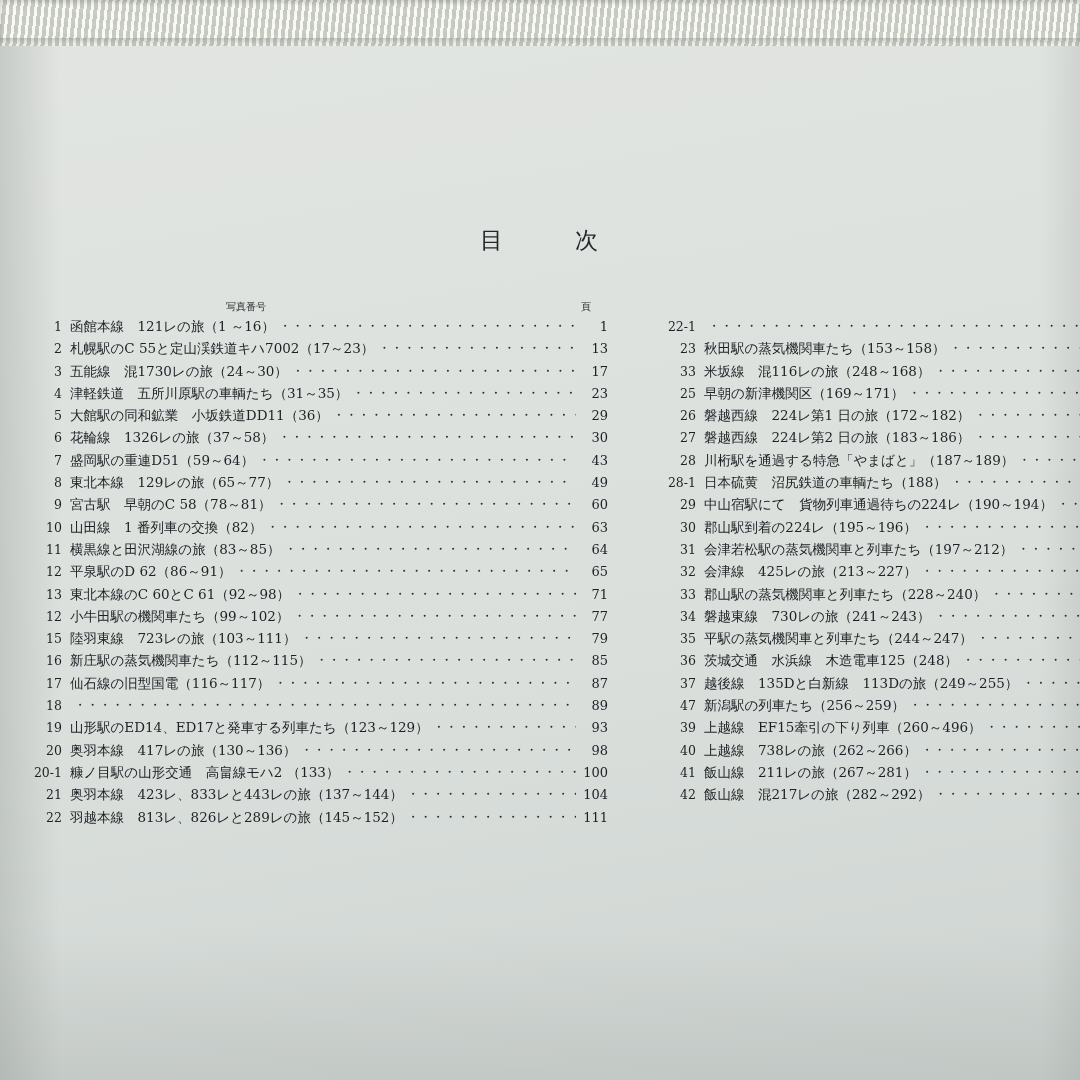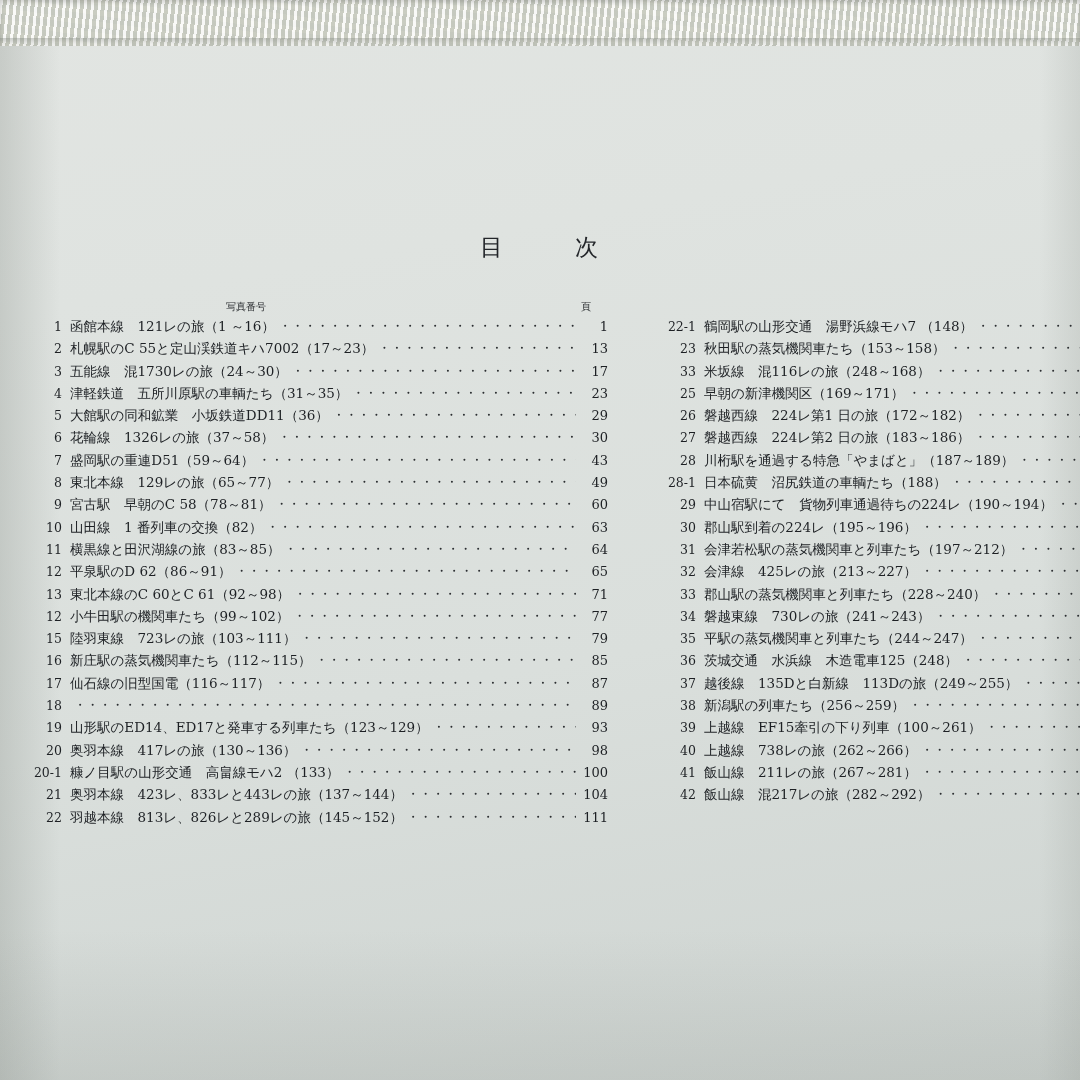--- a/index.html
+++ b/index.html
@@ -55,21 +55,21 @@
   #shade-right {
     position: absolute;
     right: 0; top: 46px;
     width: 40px; height: 1034px;
     background: linear-gradient(to left, rgba(150,156,150,0.22), rgba(150,156,150,0));
     pointer-events: none;
   }
 
   #doc-title {
     position: absolute;
-    top: 232px;
+    top: 225px;
     left: 0;
     width: 1080px;
     text-align: center;
     font-family: "DejaVu Serif", serif;
     font-size: 23px;
     letter-spacing: 2px;
     color: #23262a;
   }
   #doc-title .t1 { margin-right: 70px; }
 
@@ -295,21 +295,20 @@
           <span class="pg">111</span>
         </div>
       </div>
   </div>
 
   <div class="col" id="col-right">
     <div class="col-head"></div>
     <div id="right-entries">
         <div class="entry">
           <span class="num">22-1</span>
-          <span class="txt">鶴岡駅の山形交通　湯野浜線モハ7 （148）</span>
           <span class="dots">・・・・・・・・・・・・・・・・・・・・・・・・・・・・・・・・・・・・・・・・・・・・・・・・・・・・・・・・・・・・・・・・・・・・・・・・・・・・・・・・・・・・・・・・・・・・・・・・・・・・</span>
         </div>
         <div class="entry">
           <span class="num">23</span>
           <span class="txt">秋田駅の蒸気機関車たち（153～158）</span>
           <span class="dots">・・・・・・・・・・・・・・・・・・・・・・・・・・・・・・・・・・・・・・・・・・・・・・・・・・・・・・・・・・・・・・・・・・・・・・・・・・・・・・・・・・・・・・・・・・・・・・・・・・・・</span>
         </div>
         <div class="entry">
           <span class="num">33</span>
           <span class="txt">米坂線　混116レの旅（248～168）</span>
@@ -379,27 +378,27 @@
           <span class="num">36</span>
           <span class="txt">茨城交通　水浜線　木造電車125（248）</span>
           <span class="dots">・・・・・・・・・・・・・・・・・・・・・・・・・・・・・・・・・・・・・・・・・・・・・・・・・・・・・・・・・・・・・・・・・・・・・・・・・・・・・・・・・・・・・・・・・・・・・・・・・・・・</span>
         </div>
         <div class="entry">
           <span class="num">37</span>
           <span class="txt">越後線　135Dと白新線　113Dの旅（249～255）</span>
           <span class="dots">・・・・・・・・・・・・・・・・・・・・・・・・・・・・・・・・・・・・・・・・・・・・・・・・・・・・・・・・・・・・・・・・・・・・・・・・・・・・・・・・・・・・・・・・・・・・・・・・・・・・</span>
         </div>
         <div class="entry">
-          <span class="num">38</span>
+          <span class="num">47</span>
           <span class="txt">新潟駅の列車たち（256～259）</span>
           <span class="dots">・・・・・・・・・・・・・・・・・・・・・・・・・・・・・・・・・・・・・・・・・・・・・・・・・・・・・・・・・・・・・・・・・・・・・・・・・・・・・・・・・・・・・・・・・・・・・・・・・・・・</span>
         </div>
         <div class="entry">
           <span class="num">39</span>
-          <span class="txt">上越線　EF15牽引の下り列車（100～261）</span>
+          <span class="txt">上越線　EF15牽引の下り列車（260～496）</span>
           <span class="dots">・・・・・・・・・・・・・・・・・・・・・・・・・・・・・・・・・・・・・・・・・・・・・・・・・・・・・・・・・・・・・・・・・・・・・・・・・・・・・・・・・・・・・・・・・・・・・・・・・・・・</span>
         </div>
         <div class="entry">
           <span class="num">40</span>
           <span class="txt">上越線　738レの旅（262～266）</span>
           <span class="dots">・・・・・・・・・・・・・・・・・・・・・・・・・・・・・・・・・・・・・・・・・・・・・・・・・・・・・・・・・・・・・・・・・・・・・・・・・・・・・・・・・・・・・・・・・・・・・・・・・・・・</span>
         </div>
         <div class="entry">
           <span class="num">41</span>
           <span class="txt">飯山線　211レの旅（267～281）</span>

